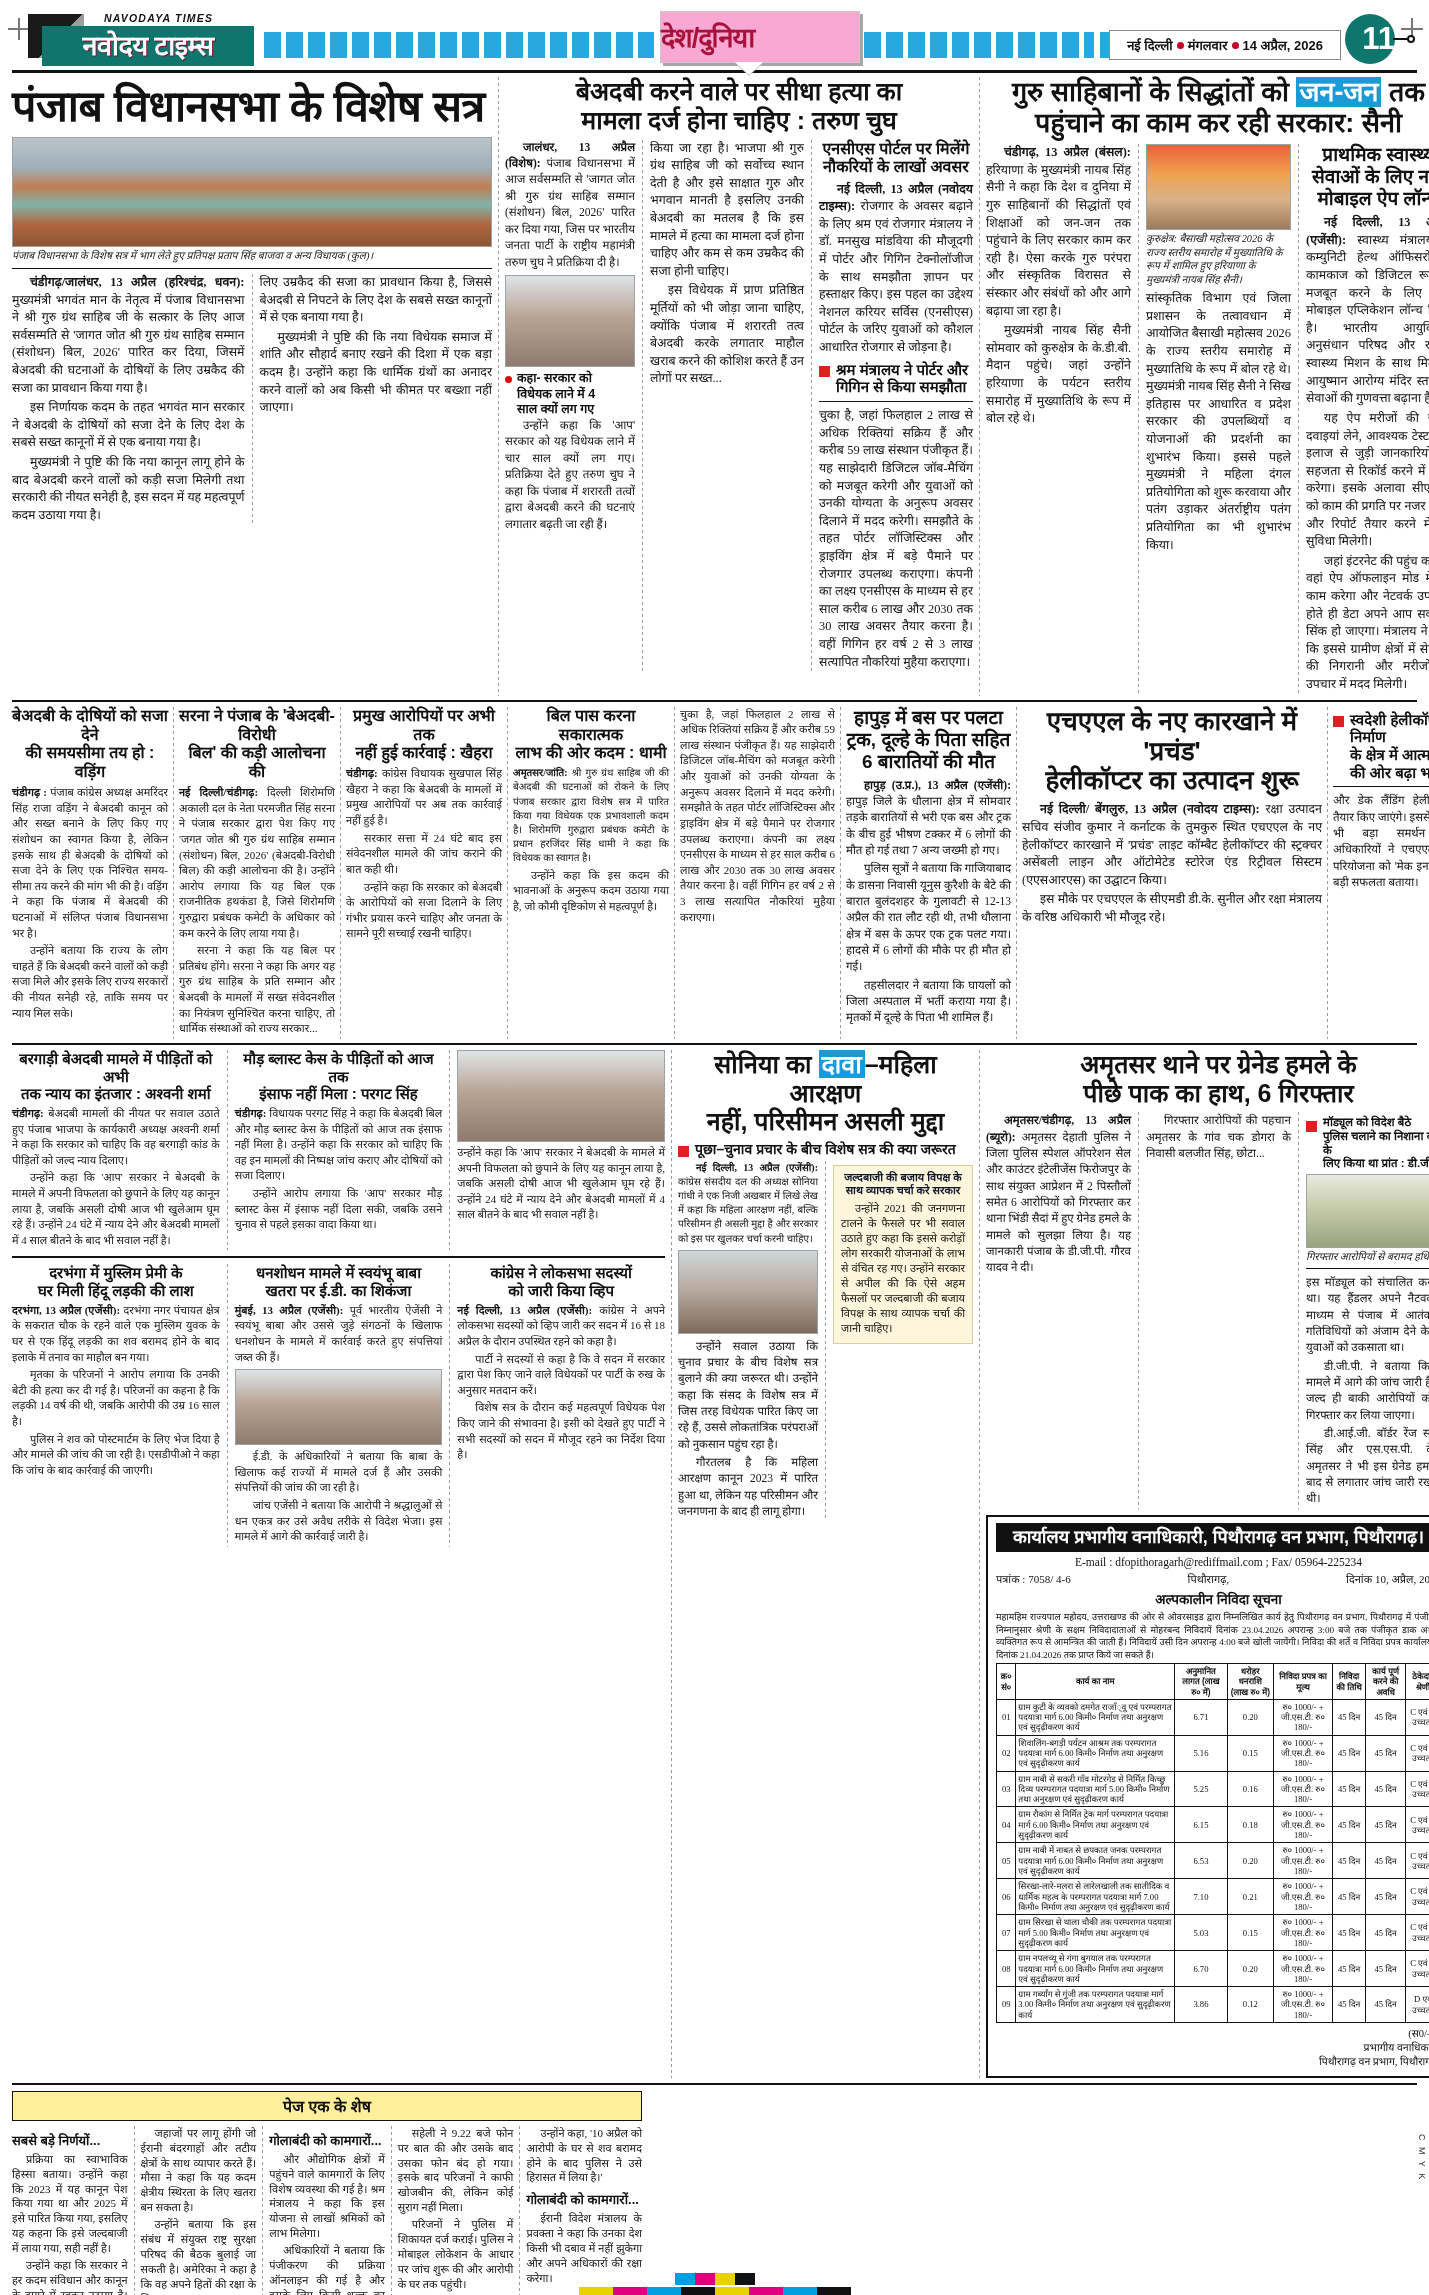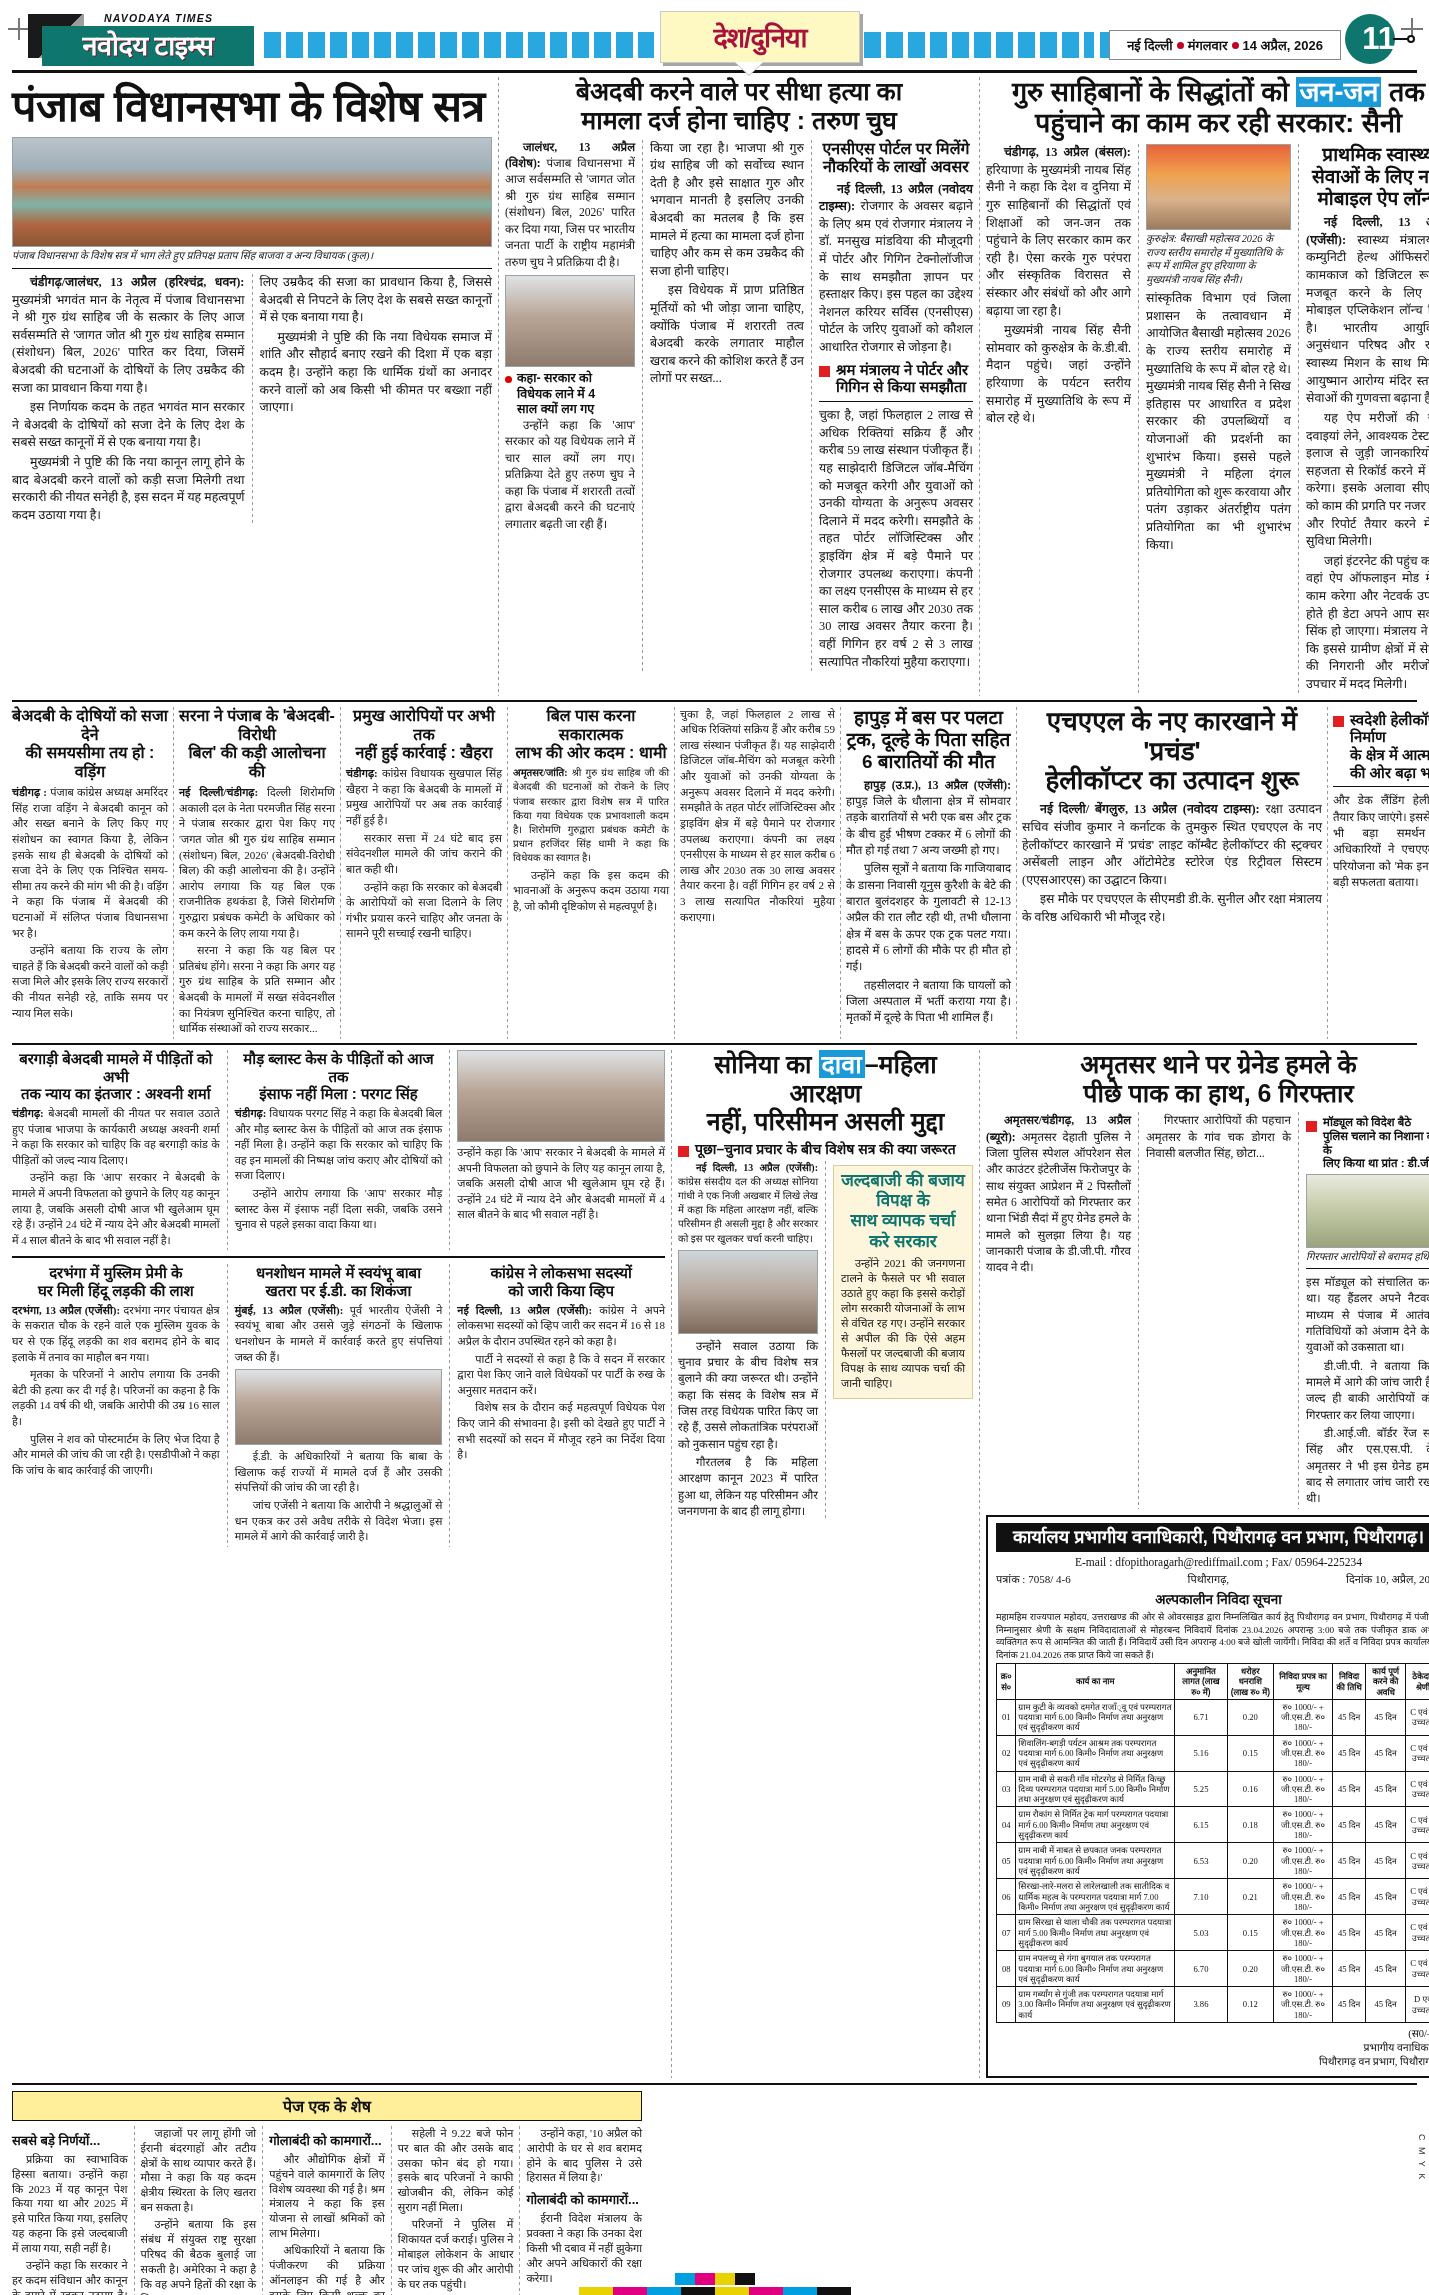--- a/index.html
+++ b/index.html
@@ -34,22 +34,21 @@
       letter-spacing:-0.5px; text-shadow:1px 1px 0 #7d0d28; }
 
   .dash-strip { position:absolute; top:26px; height:26px; background:
       repeating-linear-gradient(to right, #29a8e0 0 17px, #ffffff 17px 22px); }
   .dash-a { left:252px; width:390px; }
   .dash-b { left:852px; width:230px; }
   .dash-c { left:1088px; width:160px; }
 
   .section-badge {
     position:absolute; left:648px; top:5px; width:200px; height:52px;
-    background:#fef9c3; border:1px solid #c9c9c9; box-shadow:3px 3px 0 rgba(0,0,0,.35);
-    text-align:center;
+    background:#f9a8d4; border:1px solid #c9c9c9; box-shadow:3px 3px 0 rgba(0,0,0,.35);
   }
   .section-badge span { display:block; font-family:"Liberation Sans", sans-serif;
       font-weight:bold; font-size:27px; color:#a8123a; line-height:52px; letter-spacing:-1px; }
   .badge-notch { position:absolute; left:723px; top:56px; width:0;height:0;
       border-left:14px solid transparent; border-right:14px solid transparent;
       border-top:13px solid #fff; filter:drop-shadow(0 1px 0 #bbb); }
 
   .dateline { position:absolute; left:1097px; top:24px; width:232px; height:30px;
       background:#fff; border:1px solid #8a8a8a; display:flex; align-items:center;
       justify-content:center; gap:4px;
@@ -102,21 +101,21 @@
   .bullet-head { display:flex; gap:6px; align-items:flex-start; margin:4px 0 3px 0; }
   .bullet-sq { width:11px;height:11px;background:#e02020;flex:0 0 11px; margin-top:5px; }
   .bullet-head .txt { font-family:"Liberation Sans", sans-serif; font-weight:bold;
       font-size:15px; line-height:1.18; }
 
   .hr-thin { border-top:1px solid #111; margin:5px 0 5px 0; }
   .hr-thick { border-top:2px solid #111; margin:6px 0; }
 
   .kicker-box { background:#fdf6dd; border:1px solid #d8ce9a; padding:5px 7px; margin:4px 0; }
   .kicker-box .t { font-family:"Liberation Sans", sans-serif; font-weight:bold;
-      font-size:17px; line-height:1.2; color:#0f766e; text-align:center; }
+      font-size:11px; line-height:1.2; color:#0f172a; text-align:center; }
 
   
   .ad-box { border:2px solid #111; padding:6px 8px; }
   .ad-title { font-family:"Liberation Sans", sans-serif; font-weight:bold; font-size:18px;
       text-align:center; line-height:1.2; background:#111; color:#fff; padding:4px 2px; }
   .ad-sub { font-size:11.5px; text-align:center; margin:4px 0 2px 0; }
   .ad-meta { display:flex; justify-content:space-between; font-size:11px; margin:3px 0; }
   .ad-head2 { font-family:"Liberation Sans", sans-serif; font-weight:bold; font-size:13.5px;
       text-align:center; margin:4px 0 3px 0; }
   table.tender { width:100%; border-collapse:collapse; font-size:8.6px; line-height:1.2; }

